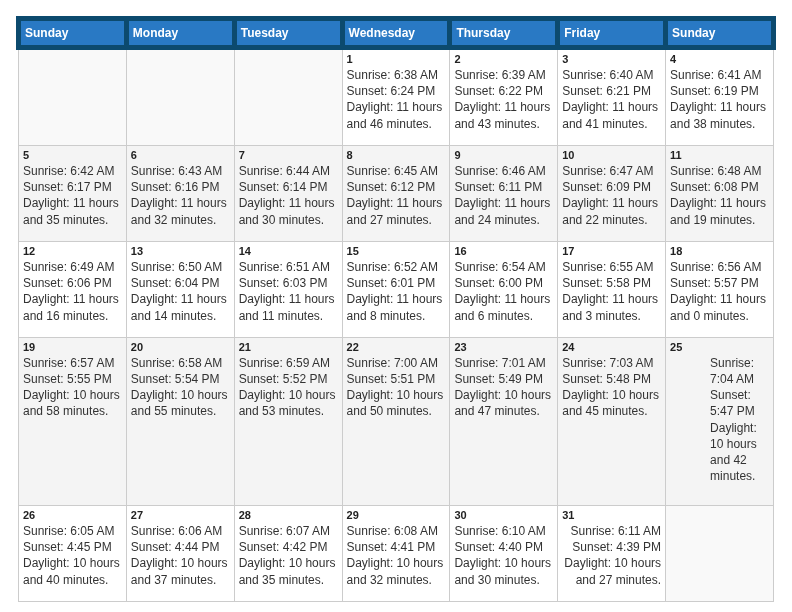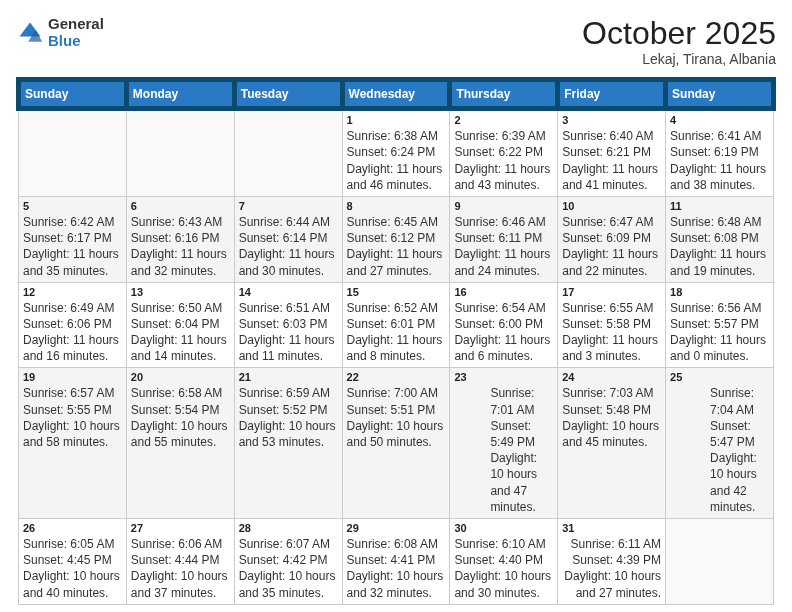--- a/index.html
+++ b/index.html
@@ -100,36 +100,20 @@
       line-height: 1.35;
     }
     .row-alt td {
       background: #f4f4f4;
     }
   </style>
 </head>
 <body>
 
 <div class="page">
-  <div class="header">
-    <div class="logo">
-      <svg class="logo-icon" viewBox="0 0 32 32">
-        <polygon points="16,4 28,20 4,20" fill="#2979c4"></polygon>
-        <polygon points="22,12 30,26 14,26" fill="#1a5fa0" opacity="0.7"></polygon>
-      </svg>
-      <div class="logo-text">
-        <span class="logo-general">General</span>
-        <span class="logo-blue">Blue</span>
-      </div>
-    </div>
-    <div class="title-block">
-      <div class="month-title">October 2025</div>
-      <div class="subtitle">Lekaj, Tirana, Albania</div>
-    </div>
-  </div>
 
   <table class="calendar">
     <thead>
       <tr>
         <th>Sunday</th>
         <th>Monday</th>
         <th>Tuesday</th>
         <th>Wednesday</th>
         <th>Thursday</th>
         <th>Friday</th>
@@ -274,21 +258,21 @@
 Daylight: 10 hours and 53 minutes.</div>
           </td>
           <td>
             <span class="day-num">22</span>
             <div class="day-info" style="white-space: pre-line;">Sunrise: 7:00 AM
 Sunset: 5:51 PM
 Daylight: 10 hours and 50 minutes.</div>
           </td>
           <td>
             <span class="day-num">23</span>
-            <div class="day-info" style="white-space: pre-line; margin-left: 36px;">Sunrise: 7:01 AM
+            <div class="day-info" style="white-space: pre-line;">Sunrise: 7:01 AM
 Sunset: 5:49 PM
 Daylight: 10 hours and 47 minutes.</div>
           </td>
           <td>
             <span class="day-num">24</span>
             <div class="day-info" style="white-space: pre-line;">Sunrise: 7:03 AM
 Sunset: 5:48 PM
 Daylight: 10 hours and 45 minutes.</div>
           </td>
           <td>

